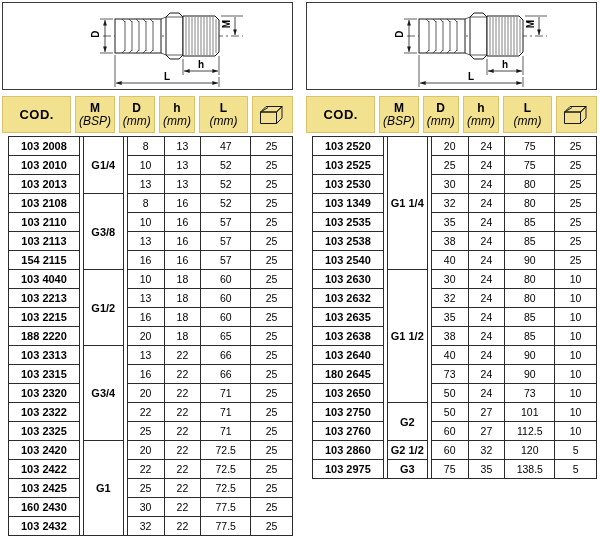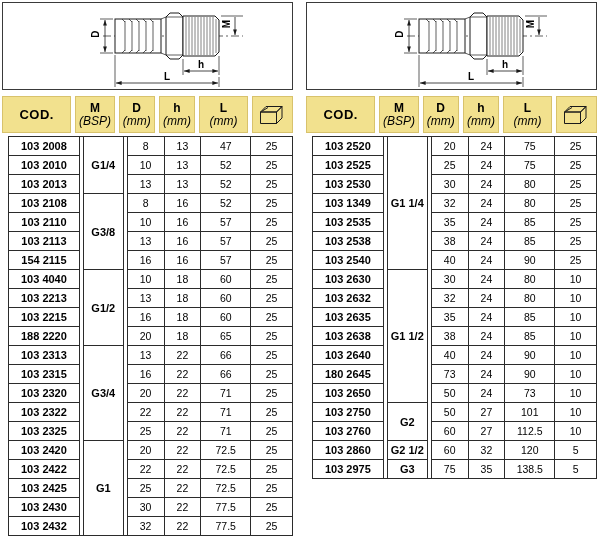--- a/index.html
+++ b/index.html
@@ -284,21 +284,21 @@
             <td class="c-num">25</td>
           </tr>
           <tr>
             <td class="c-cod">103 2425</td>
             <td class="c-num">25</td>
             <td class="c-num">22</td>
             <td class="c-num">72.5</td>
             <td class="c-num">25</td>
           </tr>
           <tr>
-            <td class="c-cod">103 2430</td>
+            <td class="c-cod">160 2430</td>
             <td class="c-num">30</td>
             <td class="c-num">22</td>
             <td class="c-num">77.5</td>
             <td class="c-num">25</td>
           </tr>
           <tr>
             <td class="c-cod">103 2432</td>
             <td class="c-num">32</td>
             <td class="c-num">22</td>
             <td class="c-num">77.5</td>

